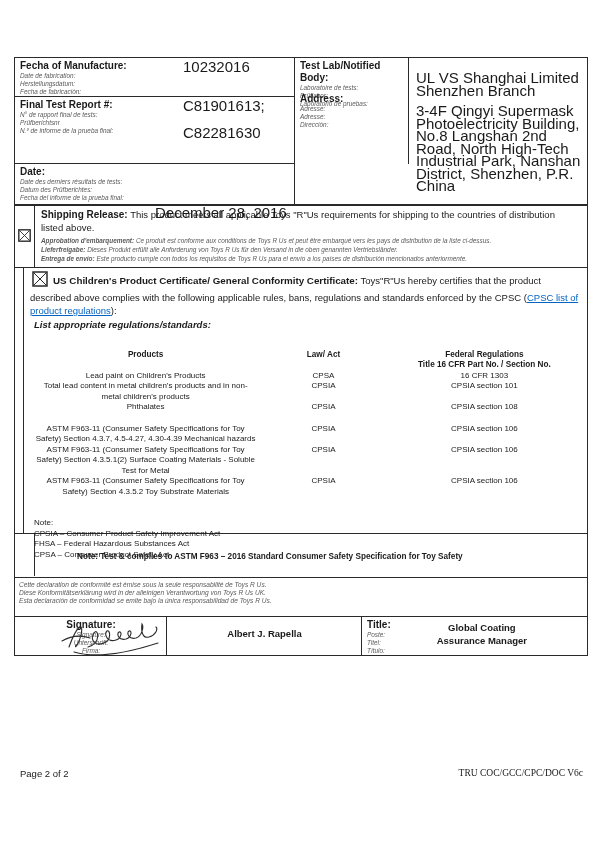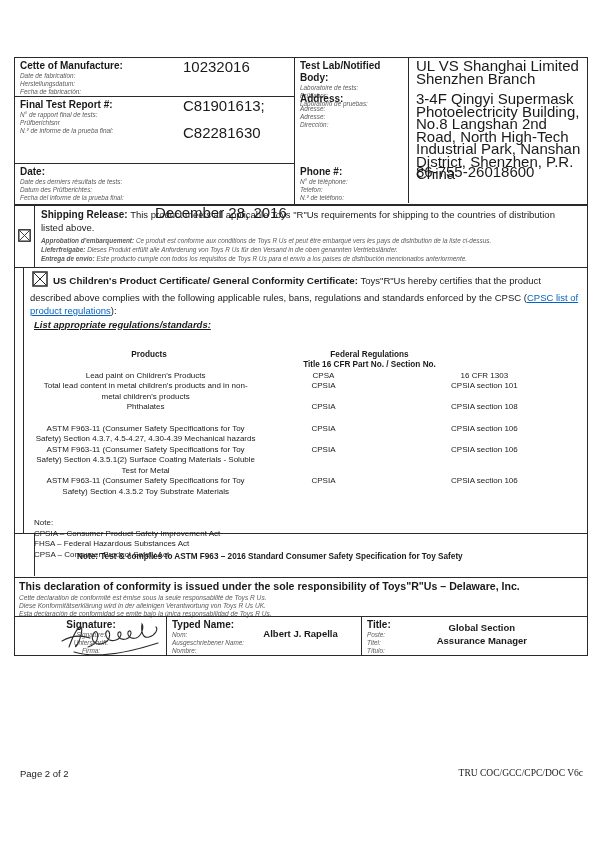--- a/index.html
+++ b/index.html
@@ -19,21 +19,21 @@
   .info-left { width:280px; border-right:1.5px solid #2a2a2a; display:flex; flex-direction:column; }
   .info-right { flex:1; display:flex; flex-direction:column; }
   .irow { position:relative; padding:2px 4px 0 5px; }
   .irow.b { border-bottom:1.5px solid #2a2a2a; }
   .info-left .irow .cellval { position:absolute; left:168px; top:3px; }
   .info-left .irow .cellval2 { position:absolute; left:168px; top:30px; }
   .info-left .irow.daterow .cellval { left:140px;margin-top:40px; }
   .rrow { display:flex; }
   .rrow .rlab { width:114px; border-right:1.5px solid #2a2a2a; padding:2px 0 0 5px; }
   .rrow .rval { flex:1; padding:2px 4px 0 7px; }
-  .rrow .rval .val { line-height:12.5px; }
+  .rrow .rval .val { line-height:12.5px;margin-top:12px; }
 
   
   .mid-table { position:absolute; left:14px; top:205px; width:574px; height:373px;
                border:1.5px solid #2a2a2a; display:flex; flex-direction:column; }
   .mrow { display:flex; }
   .mrow.b { border-bottom:1.5px solid #2a2a2a; }
   .mnarrow { width:20px; border-right:1.5px solid #2a2a2a; display:flex;
              align-items:center; justify-content:center; }
   .mcontent { flex:1; padding:3px 8px 0 6px; }
   .ship-row { height:62px; }
@@ -41,21 +41,21 @@
   .note-row { height:42px; }
   .ship-main { font-size:9.5px; line-height:12.5px; }
   .ship-main b { font-size:10px; }
   .ship-trans { font-style:italic; font-size:6.4px; line-height:9px; color:#595959; margin-top:2px; }
   .ship-trans b { color:#595959; }
   .checkbox { display:inline-block; vertical-align:-3px; }
 
   .cert-head { font-size:9.5px; line-height:13.5px; }
   .cert-head b { font-size:9.8px; }
   .cert-head a { color:#0563C1; text-decoration:underline; }
-  .list-label { font-weight:bold; font-style:italic; text-decoration:underline;
+  .list-label { font-weight:bold; font-style:italic; 
                 font-size:9.5px; margin:1px 0 0 4px; }
 
   .reg-table { margin:20px 0 0 4px; width:545px; font-size:8px; line-height:10.5px; }
   .rt-row { display:flex; text-align:center;gap:8px; }
   .rt-c1 { width:230px; } .rt-c2 { width:120px; } .rt-c3 { width:195px; }
   .rt-head { font-weight:bold; font-size:8.2px; }
   .rt-spacer { height:11px; }
   .reg-notes { margin:21px 0 0 4px; font-size:8px; line-height:10.5px; }
 
   .note-row .mcontent { display:flex; align-items:center; }
@@ -85,21 +85,21 @@
   .footer .fr { position:absolute; right:17px;font-family:Liberation Serif, serif; }
 </style>
 </head>
 <body>
 
 <div>
 
   <div class="info-table">
     <div class="info-left">
       <div class="irow b" style="height:39px;">
-        <div class="lbl">Cette of Manufacture:</div>
+        <div class="lbl">Fecha of Manufacture:</div>
         <div class="sub">Date de fabrication:</div>
         <div class="sub">Herstellungsdatum:</div>
         <div class="sub">Fecha de fabricación:</div>
         <div class="val cellval">10232016</div>
       </div>
       <div class="irow b" style="height:67px;">
         <div class="lbl">Final Test Report #:</div>
         <div class="sub">N° de rapport final de tests:</div>
         <div class="sub">Prüfberichtsnr</div>
         <div class="sub">N.º de informe de la prueba final:</div>
@@ -128,31 +128,20 @@
       </div>
       <div class="rrow b" style="height:73px;">
         <div class="rlab">
           <div class="lbl">Address:</div>
           <div class="sub">Adresse:</div>
           <div class="sub">Adresse:</div>
           <div class="sub">Dirección:</div>
         </div>
         <div class="rval">
             <div class="val">3-4F Qingyi Supermask Photoelectricity Building, No.8 Langshan 2nd Road, North High-Tech Industrial Park, Nanshan District, Shenzhen, P.R. China</div>
-          </div>
-      </div>
-      <div class="rrow" style="height:39px;">
-        <div class="rlab">
-          <div class="lbl">Phone #:</div>
-          <div class="sub">N° de téléphone:</div>
-          <div class="sub">Telefon:</div>
-          <div class="sub">N.º de teléfono:</div>
-        </div>
-        <div class="rval">
-            <div class="val">86-755-26018600</div>
           </div>
       </div>
     </div>
   </div>
 
   <div class="mid-table">
 
     <div class="mrow b ship-row">
       <div class="mnarrow">
         <span class="checkbox">
@@ -181,20 +170,21 @@
               <rect x="1" y="1" width="14" height="14" fill="none" stroke="#2a2a2a" stroke-width="1.5"></rect>
               <path d="M1.8 1.8 L14.2 14.2 M14.2 1.8 L1.8 14.2" stroke="#2a2a2a" stroke-width="1" fill="none"></path>
             </svg>
           </span><b>US Children's Product Certificate/ General Conformity Certificate:</b><span> Toys"R"Us hereby certifies that the product described above complies with the following applicable rules, bans, regulations and standards enforced by the CPSC (</span><a href="#">CPSC list of product regulations</a><span>):</span>
         </div>
         <div class="list-label">List appropriate regulations/standards:</div>
 
         <div class="reg-table">
           <div class="rt-row rt-head">
             <div class="rt-c1">Products</div>
+            <div class="rt-c2">Law/ Act</div>
             <div class="rt-c3">
               <div>Federal Regulations</div>
               <div>Title 16 CFR Part No. / Section No.</div>
             </div>
           </div>
           <div class="rt-row">
             <div class="rt-c1">Lead paint on Children's Products</div>
             <div class="rt-c2">CPSA</div>
             <div class="rt-c3">16 CFR 1303</div>
           </div>
@@ -237,58 +227,51 @@
 
     <div class="mrow note-row">
       <div class="mnarrow"></div>
       <div class="mcontent">
         <div class="astm-note">Note: Test &amp; complies to ASTM F963 – 2016 Standard Consumer Safety Specification for Toy Safety</div>
       </div>
     </div>
   </div>
 
   <div class="declaration">
-    <div class="decl-title">This declaration of conformity is issued under the sole responsibility of Toys"R"Us – Delaware, Inc.</div>
     <div class="decl-trans">
       <div>Cette declaration de conformité est émise sous la seule responsabilité de Toys R Us.</div>
       <div>Diese Konformitätserklärung wird in der alleinigen Verantwortung von Toys R Us UK.</div>
       <div>Esta declaración de conformidad se emite bajo la única responsabilidad de Toys R Us.</div>
     </div>
   </div>
 
   <div class="sig-table">
     <div class="sig-cell sig-c1">
       <div class="lbl">Signature:</div>
       <div class="sub">Signature:</div>
       <div class="sub">Unterschrift:</div>
       <div class="sub">Firma:</div>
       <div class="sig-script">
         <svg width="118" height="38" viewBox="0 0 118 38">
           <path d="M16 30 C24 8 31 4 28 18 C26 27 21 33 23 28 M9 24 C21 17 31 19 37 21 M35 30 C49 26 45 10 41 16 C37 22 41 30 51 26 C59 23 57 12 54 14 C51 17 54 26 63 23 C69 21 69 14 66 15 C63 17 66 24 73 22 C79 20 79 13 76 14 C73 16 76 23 83 21 C89 19 91 10 89 7 C88 13 89 22 96 20 C103 18 105 12 103 10 M21 35 C41 41 71 37 105 26" stroke="#2b2b2b" stroke-width="1.1" fill="none" stroke-linecap="round"></path>
         </svg>
       </div>
     </div>
     <div class="sig-cell sig-c2">
-      <div>
-        <div class="lbl">Typed Name:</div>
-        <div class="sub">Nom:</div>
-        <div class="sub">Ausgeschriebener Name:</div>
-        <div class="sub">Nombre:</div>
-      </div>
       <div class="typed-val">Albert J. Rapella</div>
     </div>
     <div class="sig-cell sig-c3">
       <div>
         <div class="lbl">Title:</div>
         <div class="sub">Poste:</div>
         <div class="sub">Titel:</div>
         <div class="sub">Título:</div>
       </div>
       <div class="title-val">
-        <div>Global Section</div>
+        <div>Global Coating</div>
         <div>Assurance Manager</div>
       </div>
     </div>
   </div>
 
   <div class="footer">
     <span class="fl">Page 2 of 2</span>
     <span class="fr">TRU COC/GCC/CPC/DOC V6c</span>
   </div>
 

